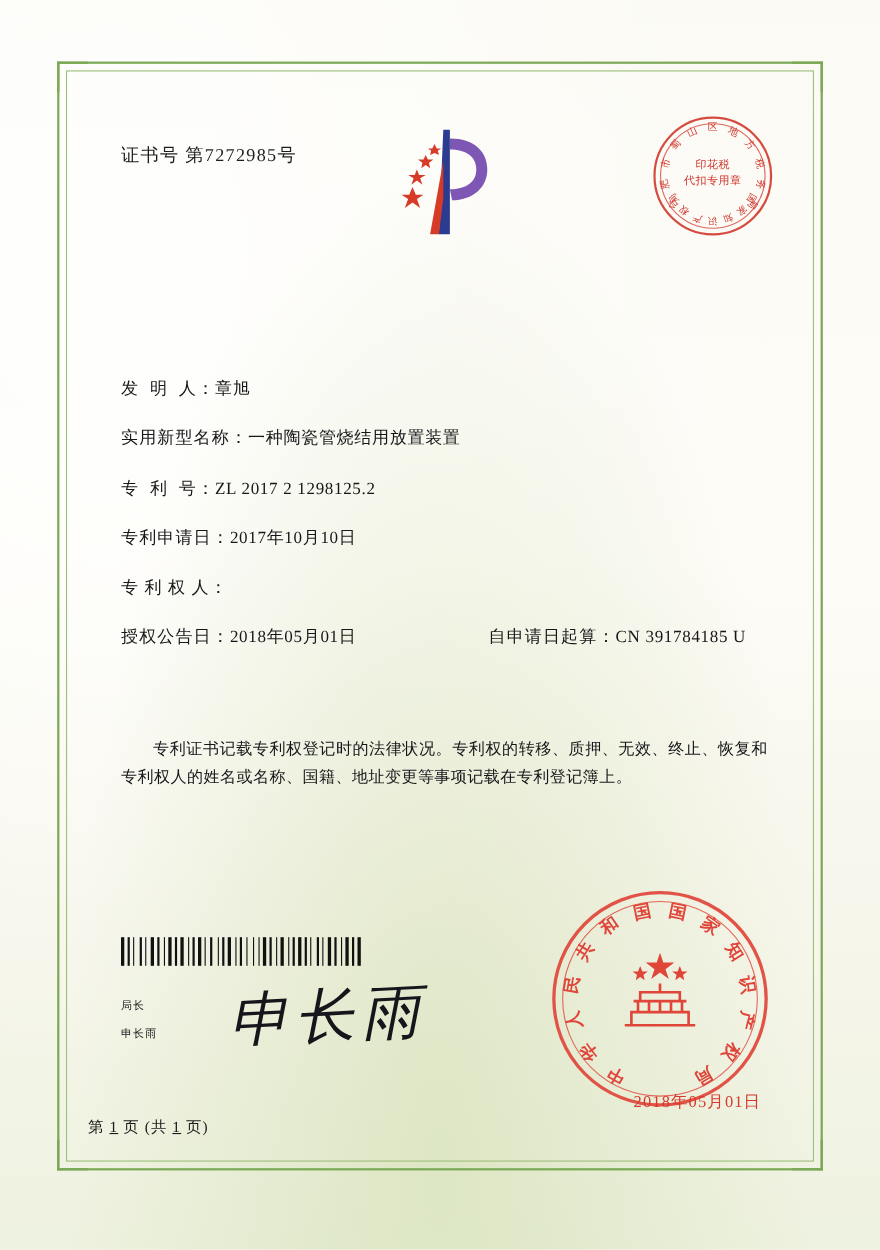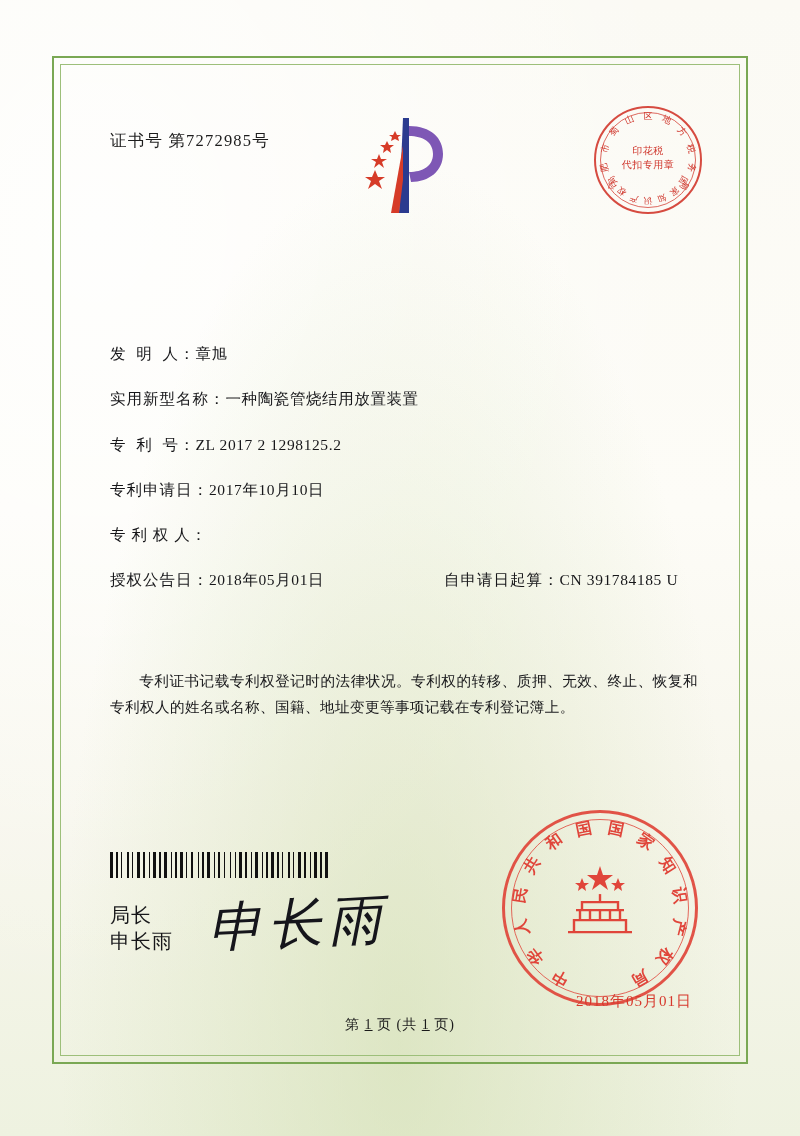--- a/index.html
+++ b/index.html
@@ -202,21 +202,21 @@
     position: absolute;
     top: 0;
     bottom: 0;
     background: #111;
   }
 
   .signature-block {
     position: absolute;
     left: 30px;
     top: 822px;
-    font-size: 20px;
+    font-size: 10px;
     line-height: 26px;
     letter-spacing: 1px;
     color: #17171a;
   }
   .handwriting {
     position: absolute;
     left: 128px;
     top: 808px;
     font-size: 54px;
     color: #15151b;
@@ -273,21 +273,20 @@
     font-size: 15px;
     color: #d7382c;
     letter-spacing: 1px;
   }
 
   .page-footer {
     position: absolute;
     left: 0;
     right: 0;
     bottom: 12px;
-    text-align: center;
     font-size: 14px;
     letter-spacing: 1px;
     color: #1a1a1a;
   }
   .page-footer u { text-decoration: underline; }
 </style>
 </head>
 <body>
 
 <div class="page">

